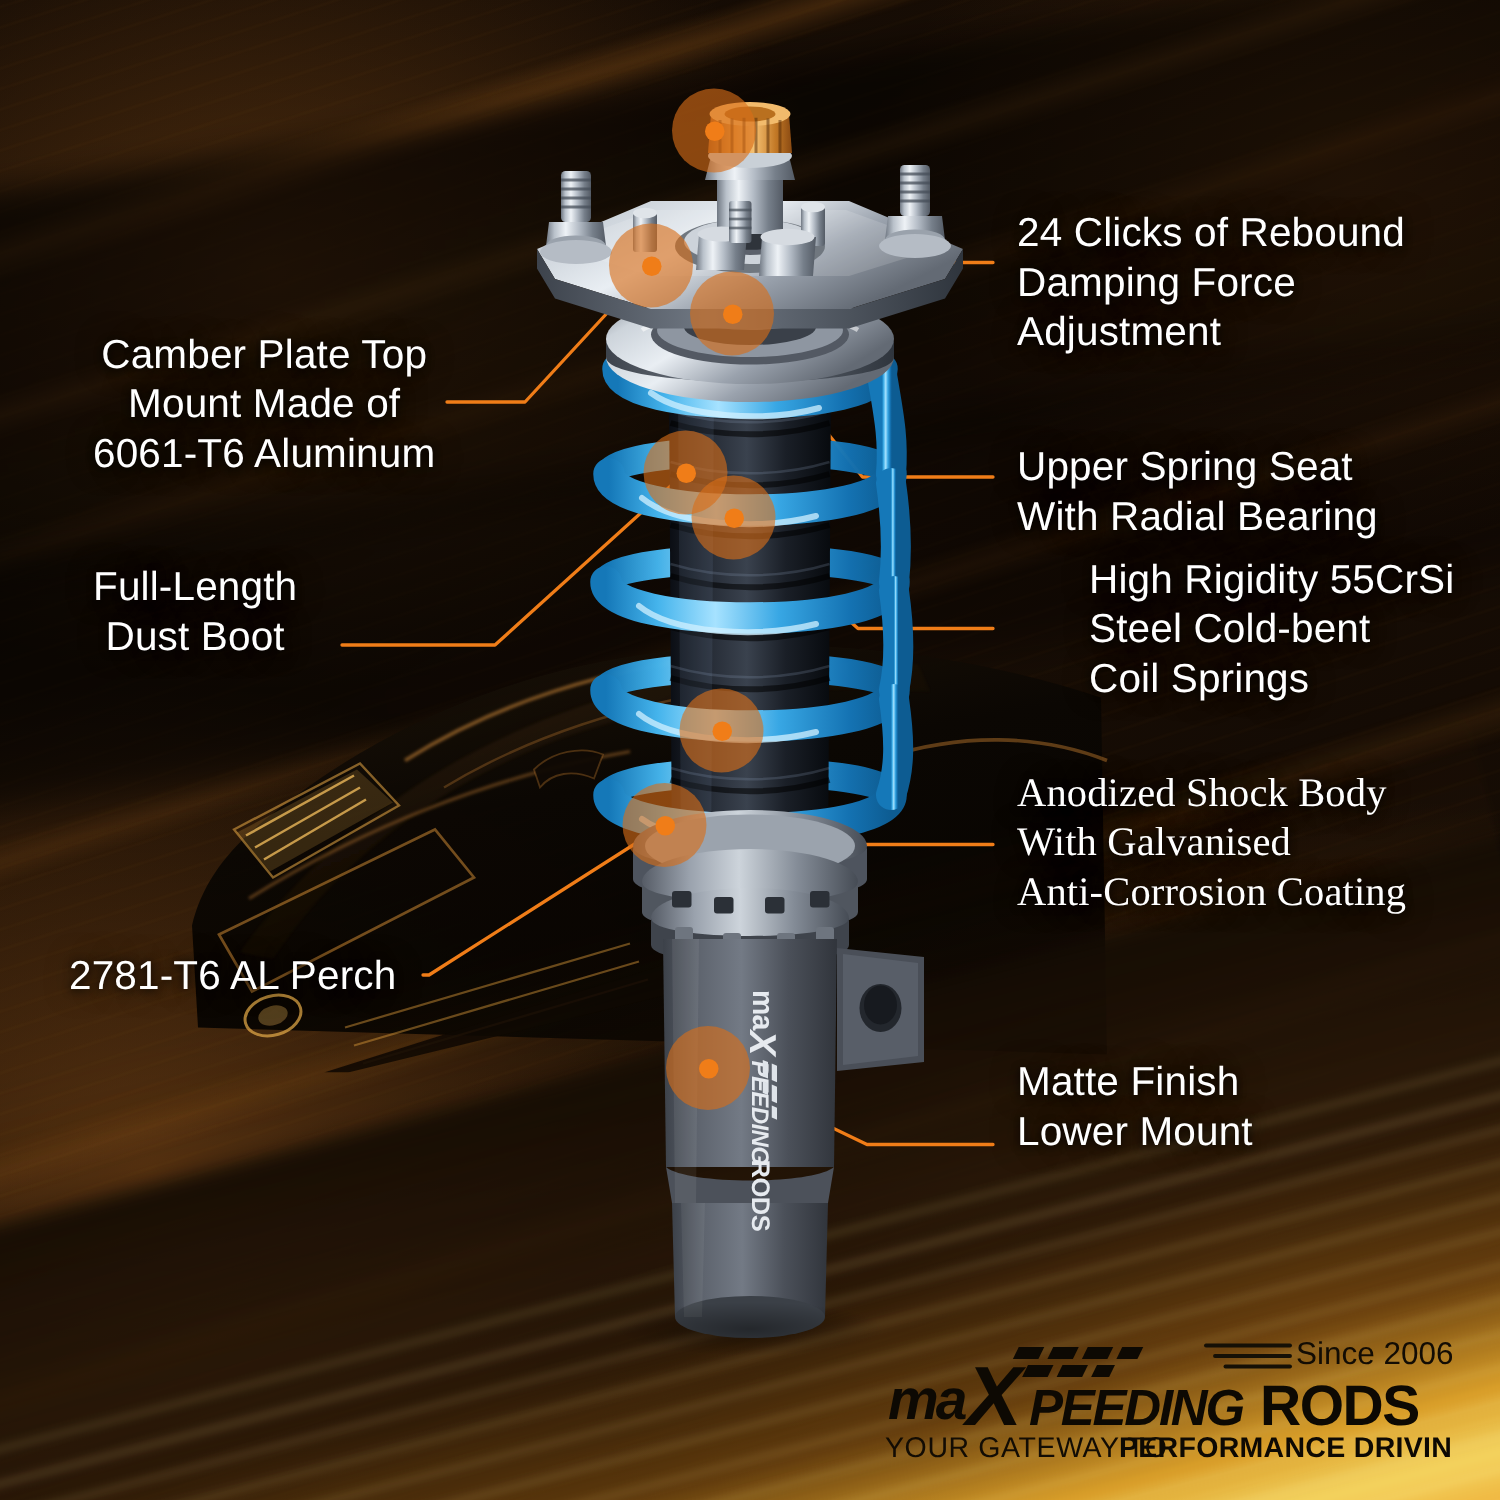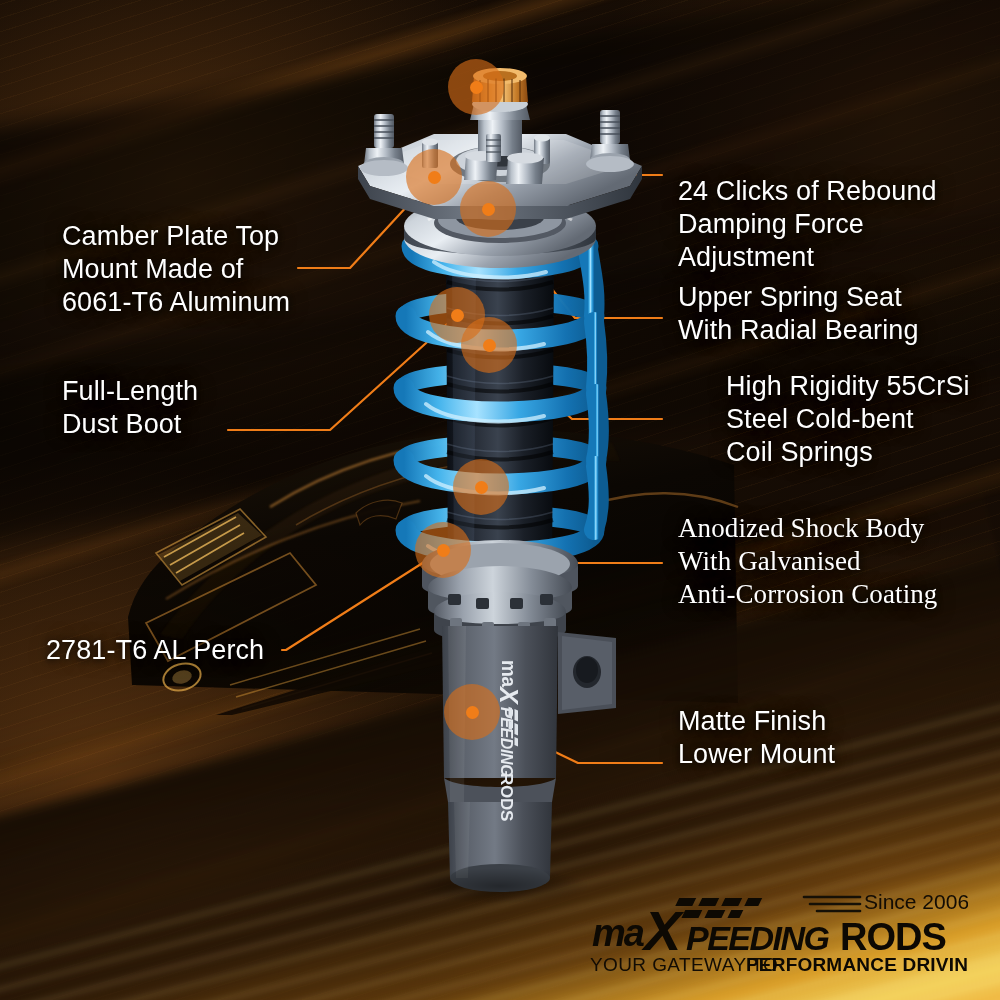--- a/index.html
+++ b/index.html
@@ -104,21 +104,21 @@
     position:absolute;
     color:#ffffff;
     font-size:27px;
     line-height:1.22;
     font-weight:400;
     letter-spacing:.1px;
     text-shadow:0 1px 6px rgba(0,0,0,.85), 0 0 18px rgba(0,0,0,.6);
     white-space:pre-line;
   }
   .label.right { text-align:left; }
-  .label.left  { text-align:left; }
+  .label.left  { text-align:center; }
 
   
   .connectors { position:absolute; inset:0; pointer-events:none; }
   .connectors svg { width:1000px; height:1000px; display:block; }
 
   
   .product { position:absolute; left:330px; top:60px; width:340px; height:800px; }
   .product svg { width:100%; height:100%; display:block; overflow:visible; }
 
   
@@ -535,24 +535,24 @@
         <span class="halo"></span>
         <span class="core"></span>
       </div>
       <div class="hotspot" style="left: 443px; top: 550px;">
         <span class="halo"></span>
         <span class="core"></span>
       </div>
     </div>
 
   <div id="label-layer">
-      <div class="label right" style="left: 678px; top: 139px; max-width: 316px; margin-top: 36px;">24 Clicks of Rebound
+      <div class="label right" style="left: 678px; top: 139px; max-width: 316px;">24 Clicks of Rebound
 Damping Force
 Adjustment</div>
-      <div class="label right" style="left: 678px; top: 281px; max-width: 316px;">Upper Spring Seat
+      <div class="label right" style="left: 678px; top: 295px; max-width: 316px;">Upper Spring Seat
 With Radial Bearing</div>
       <div class="label right" style="left: 678px; top: 370px; max-width: 316px; margin-left: 48px;">High Rigidity 55CrSi
 Steel Cold-bent
 Coil Springs</div>
       <div class="label right" style="left: 678px; top: 512px; max-width: 316px; font-family: Liberation Serif, serif;">Anodized Shock Body
 With Galvanised
 Anti-Corrosion Coating</div>
       <div class="label right" style="left: 678px; top: 705px; max-width: 316px;">Matte Finish
 Lower Mount</div>
       <div class="label left" style="left: 62px; top: 220px;">Camber Plate Top

